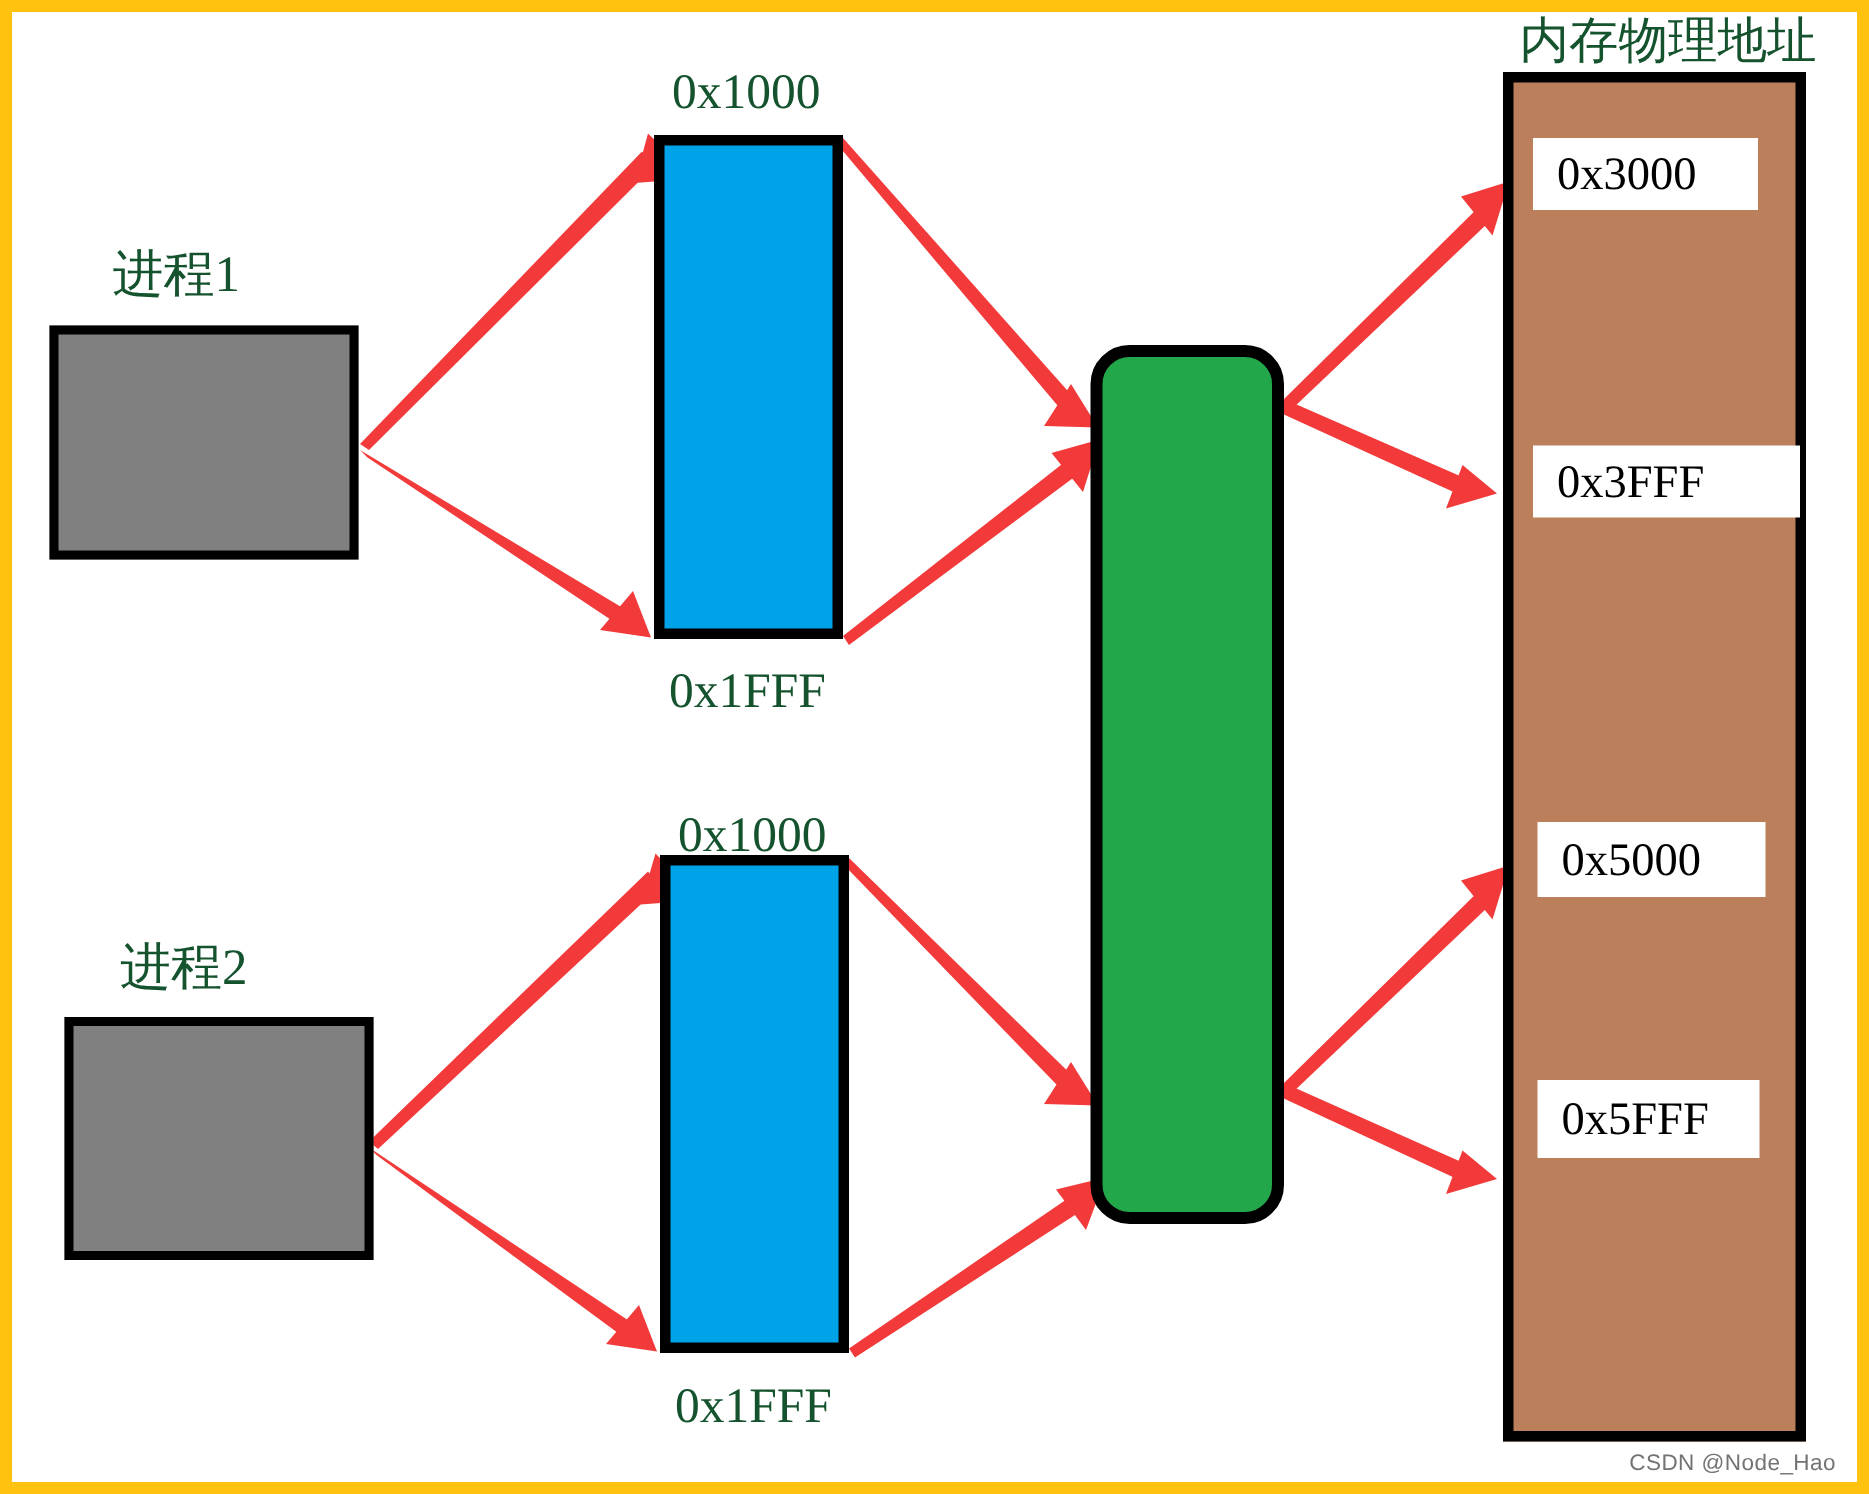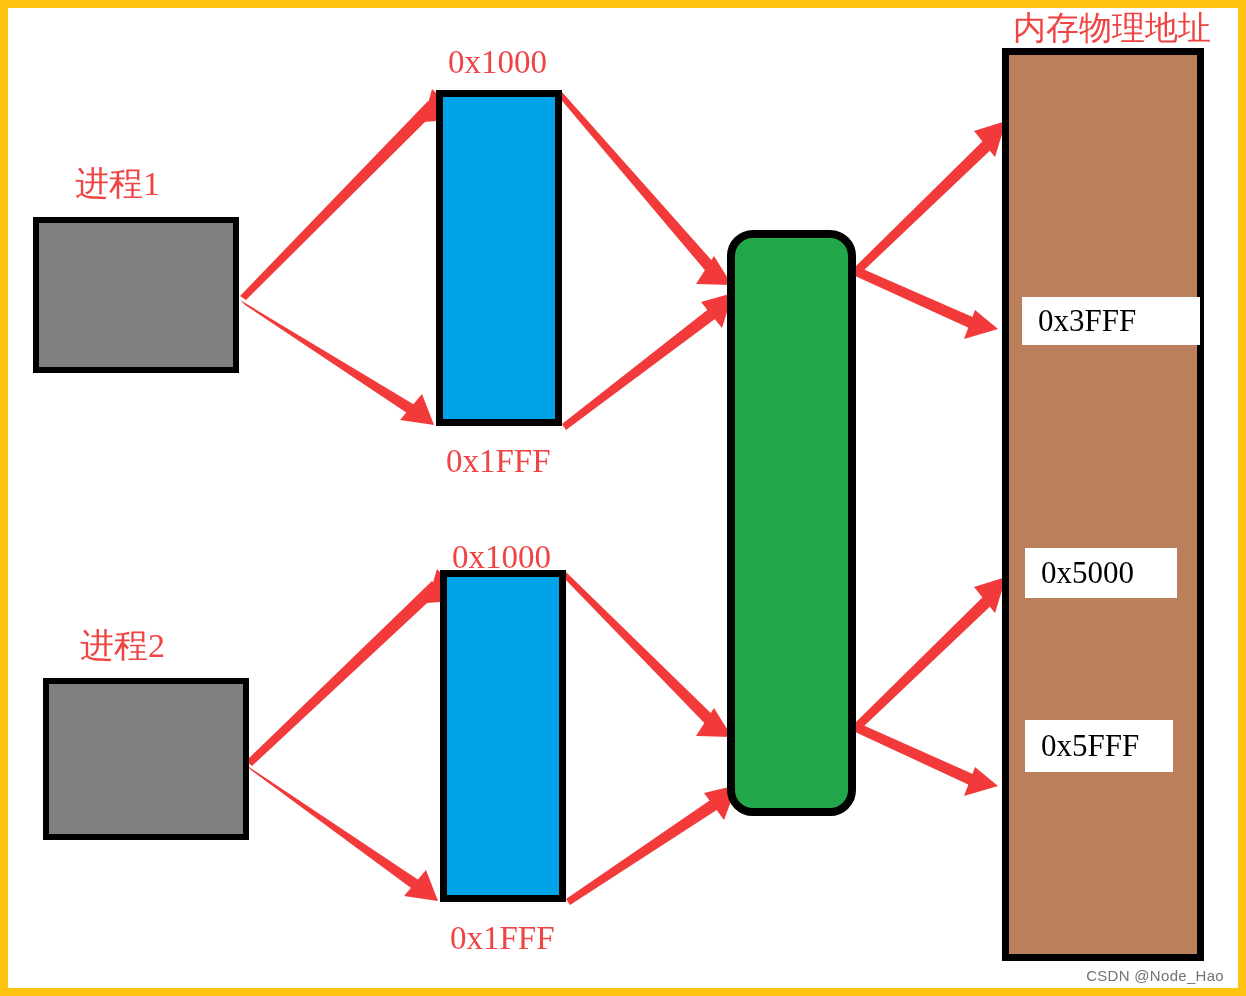--- a/index.html
+++ b/index.html
@@ -52,21 +52,21 @@
     border-radius: 26px;
   }
   .mem-box {
     background: #BC7F5B;
     border: 7px solid #000000;
   }
   
   .label {
     position: absolute;
     z-index: 20;
-    color: #ef4444;
+    color: #14532d;
     white-space: nowrap;
     line-height: 1;
   }
   .lbl-proc {
     font-size: 34px;
   }
   .lbl-addr {
     font-size: 33px;
   }
   .lbl-mmu {
@@ -179,20 +179,21 @@
 
   <div class="label lbl-addr" style="left:452px; top:541px;">0x1000</div>
   <div class="box blue-box" style="left:440px; top:570px; width:126px; height:332px;"></div>
   <div class="label lbl-addr" style="left:450px; top:922px;">0x1FFF</div>
 
   <div class="box mmu-box" style="left:727px; top:230px; width:129px; height:586px;"></div>
 
   <div class="label lbl-mem-title" style="left:1013px; top:12px;">内存物理地址</div>
   <div class="box mem-box" style="left:1002px; top:48px; width:202px; height:913px;"></div>
 
+  <div class="mem-chip" style="left:1022px; top:92px; width:150px; height:48px;">0x3000</div>
   <div class="mem-chip" style="left:1022px; top:297px; width:178px; height:48px;">0x3FFF</div>
   <div class="mem-chip" style="left:1025px; top:548px; width:152px; height:50px;">0x5000</div>
   <div class="mem-chip" style="left:1025px; top:720px; width:148px; height:52px;">0x5FFF</div>
 
   <div id="watermark">CSDN @Node_Hao</div>
 
   <div id="frame"></div>
 
 </div>
 

